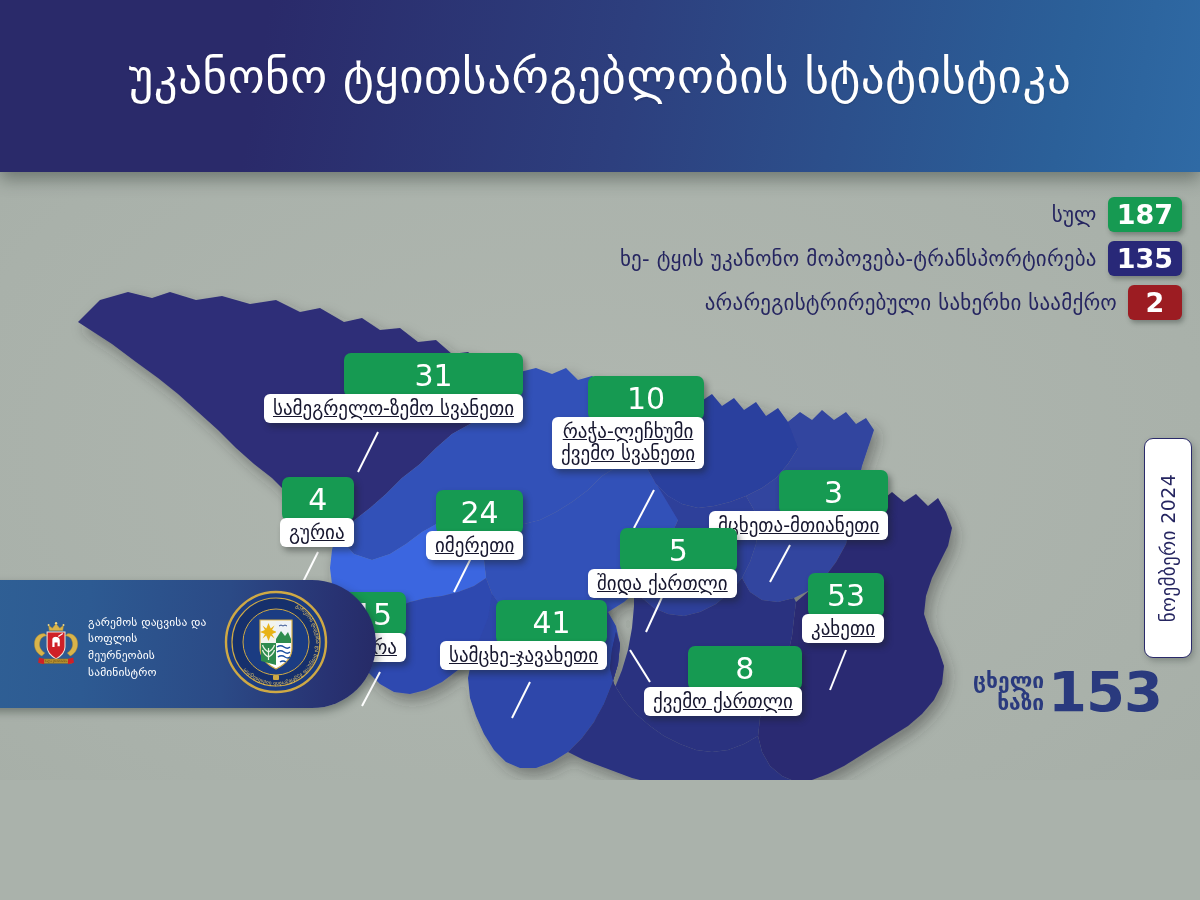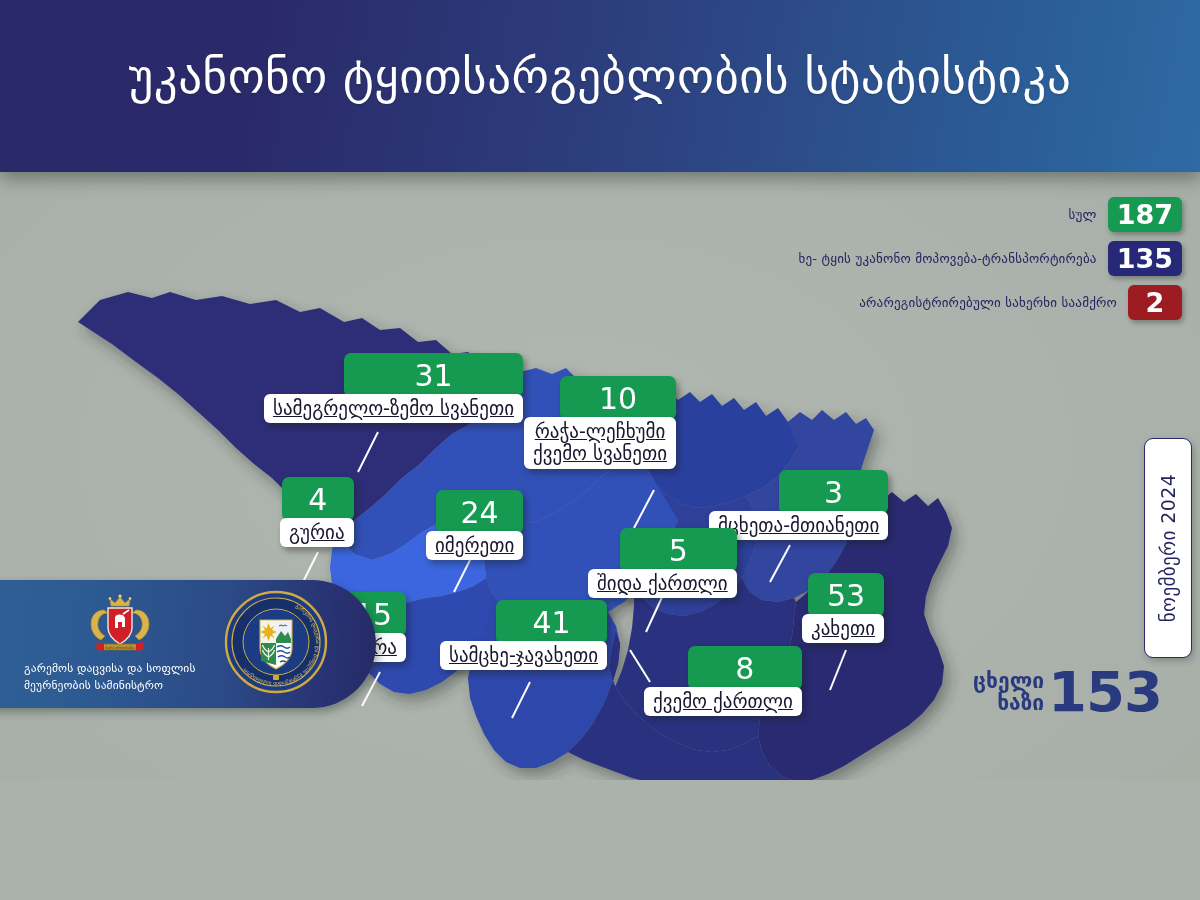--- a/index.html
+++ b/index.html
@@ -20,21 +20,21 @@
     color:#ffffff;font-size:47px;letter-spacing:.5px;font-weight:400;
     text-align:center;line-height:1;white-space:nowrap;
     transform:translateY(-10px);
     text-shadow:0 1px 2px rgba(0,0,0,.18);
   }
 
   
   .legend{position:absolute;right:18px;top:197px;z-index:25;
           display:flex;flex-direction:column;gap:9px;align-items:flex-end;}
   .legend-row{display:flex;align-items:center;gap:11px;}
-  .legend-label{font-size:13px;color:#252560;white-space:nowrap;letter-spacing:.2px;text-align:right;}
+  .legend-label{font-size:21px;color:#252560;white-space:nowrap;letter-spacing:.2px;text-align:right;}
   .legend-badge{min-width:54px;height:35px;border-radius:6px;display:flex;align-items:center;
     justify-content:center;color:#fff;font-size:27px;font-weight:600;padding:0 9px;
     box-shadow:2px 3px 5px rgba(40,50,45,.38);box-sizing:border-box;}
   .lb-green{background:#169a52;}
   .lb-navy{background:#282878;}
   .lb-red{background:#9c1c22;}
 
   
   .date-tab{position:absolute;right:8px;top:438px;width:46px;height:218px;
     background:#ffffff;border:1.6px solid #2a2a6a;border-radius:9px;z-index:25;
@@ -58,21 +58,21 @@
   .m-name.two{text-align:center;}
   .leader{position:absolute;z-index:19;pointer-events:none;}
   .leader line{stroke:#ffffff;stroke-width:2;}
 
   
   .ministry{position:absolute;left:-24px;bottom:72px;width:400px;height:128px;
     border-radius:0 64px 64px 0;
     background:linear-gradient(95deg,#2f6095 0%,#2d5a92 28%,#2b4a86 62%,#283272 88%,#262a66 100%);
     box-shadow:3px 4px 9px rgba(35,45,40,.4);z-index:28;
     display:flex;align-items:center;}
-  .min-left{margin-left:48px;display:flex;flex-direction:column;align-items:center;width:192px;}
+  .min-left{margin-left:48px;display:flex;flex-direction:row;align-items:center;width:192px;}
   .min-text{color:#fff;font-size:11.5px;line-height:1.45;text-align:left;margin-top:6px;
     letter-spacing:.1px;align-self:flex-start;}
   .min-seal{margin-left:8px;}
 
   
   .hotline{position:absolute;right:38px;bottom:62px;z-index:28;display:flex;align-items:center;gap:4px;}
   .hl-words{display:flex;flex-direction:column;color:#2a3a7e;font-size:21px;line-height:1.06;
             font-weight:600;text-align:right;}
   .hl-num{color:#2a3a7e;font-size:56px;font-weight:700;line-height:.92;letter-spacing:-1px;}
 </style>
@@ -192,21 +192,21 @@
     <line x1="380" y1="672" x2="362" y2="706"></line>
     <line x1="530" y1="682" x2="512" y2="718"></line>
     <line x1="650" y1="682" x2="630" y2="650"></line>
   </svg>
 
   <div class="marker" style="left:344px;top:353px;">
     <div class="m-num">31</div>
     <div class="m-name" style="margin-left:-80px;">სამეგრელო-ზემო სვანეთი</div>
   </div>
 
-  <div class="marker" style="left:560px;top:376px;">
+  <div class="marker" style="left:588px;top:376px;">
     <div class="m-num">10</div>
     <div class="m-name two" style="margin-left:-36px;">
       <div>რაჭა-ლეჩხუმი</div>
       <div>ქვემო სვანეთი</div>
     </div>
   </div>
 
   <div class="marker" style="left:282px;top:477px;">
     <div class="m-num">4</div>
     <div class="m-name" style="margin-left:-2px;text-align:right;">გურია</div>

